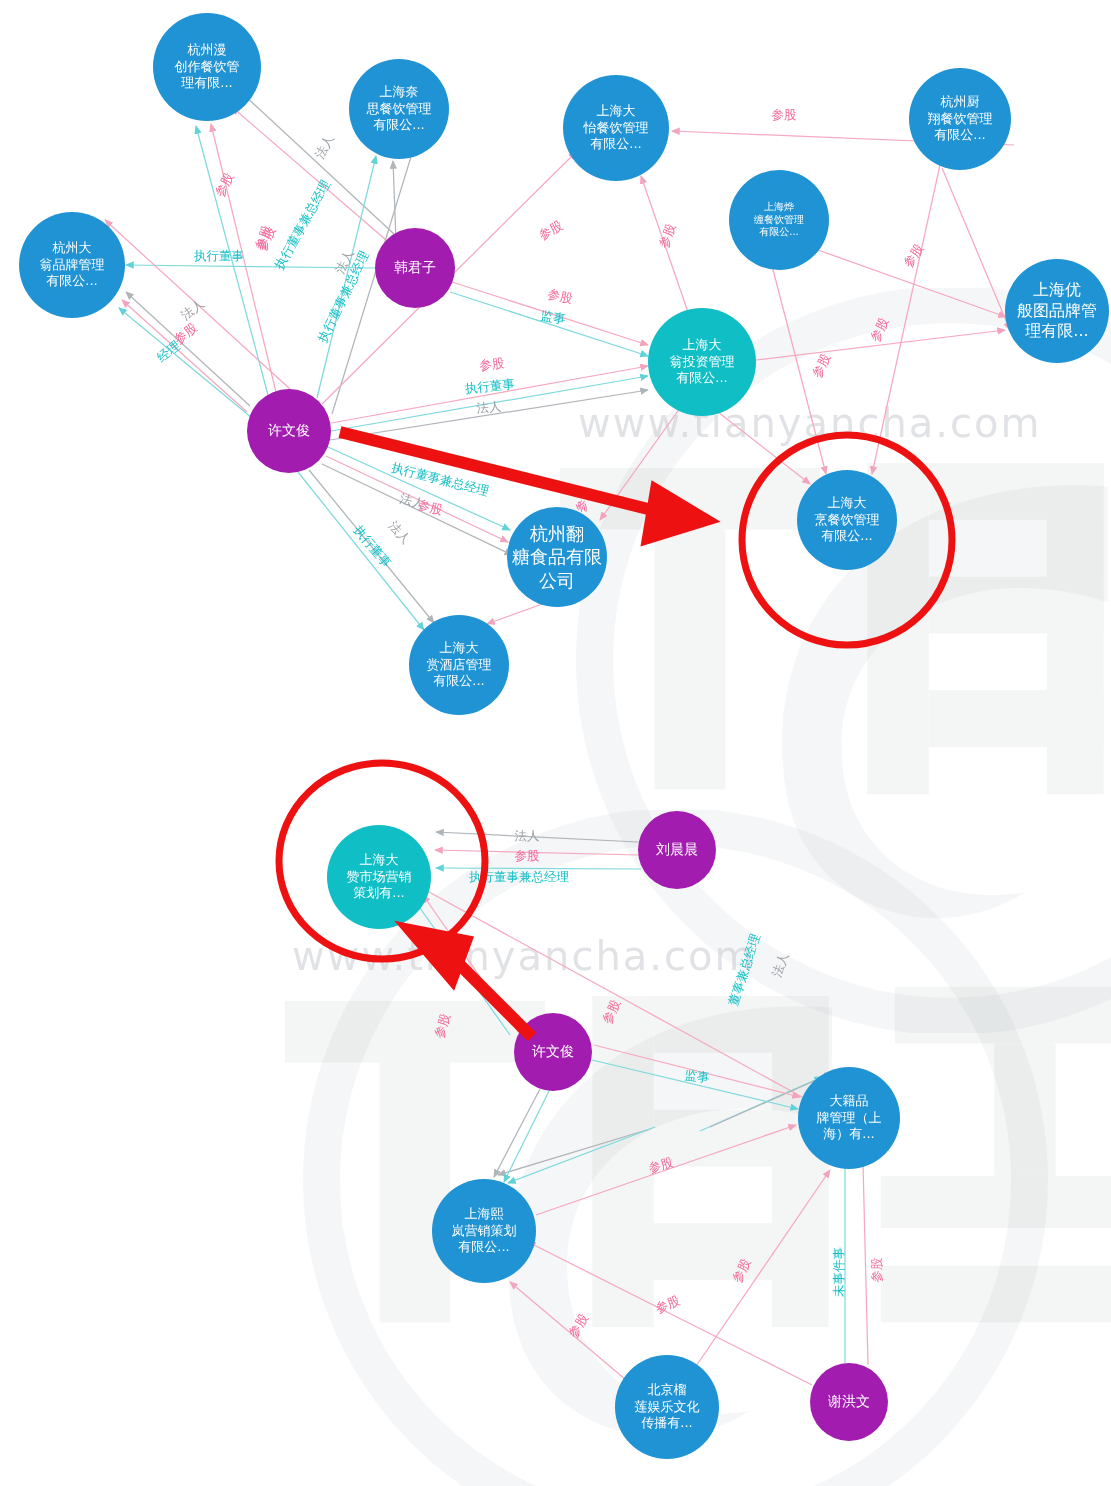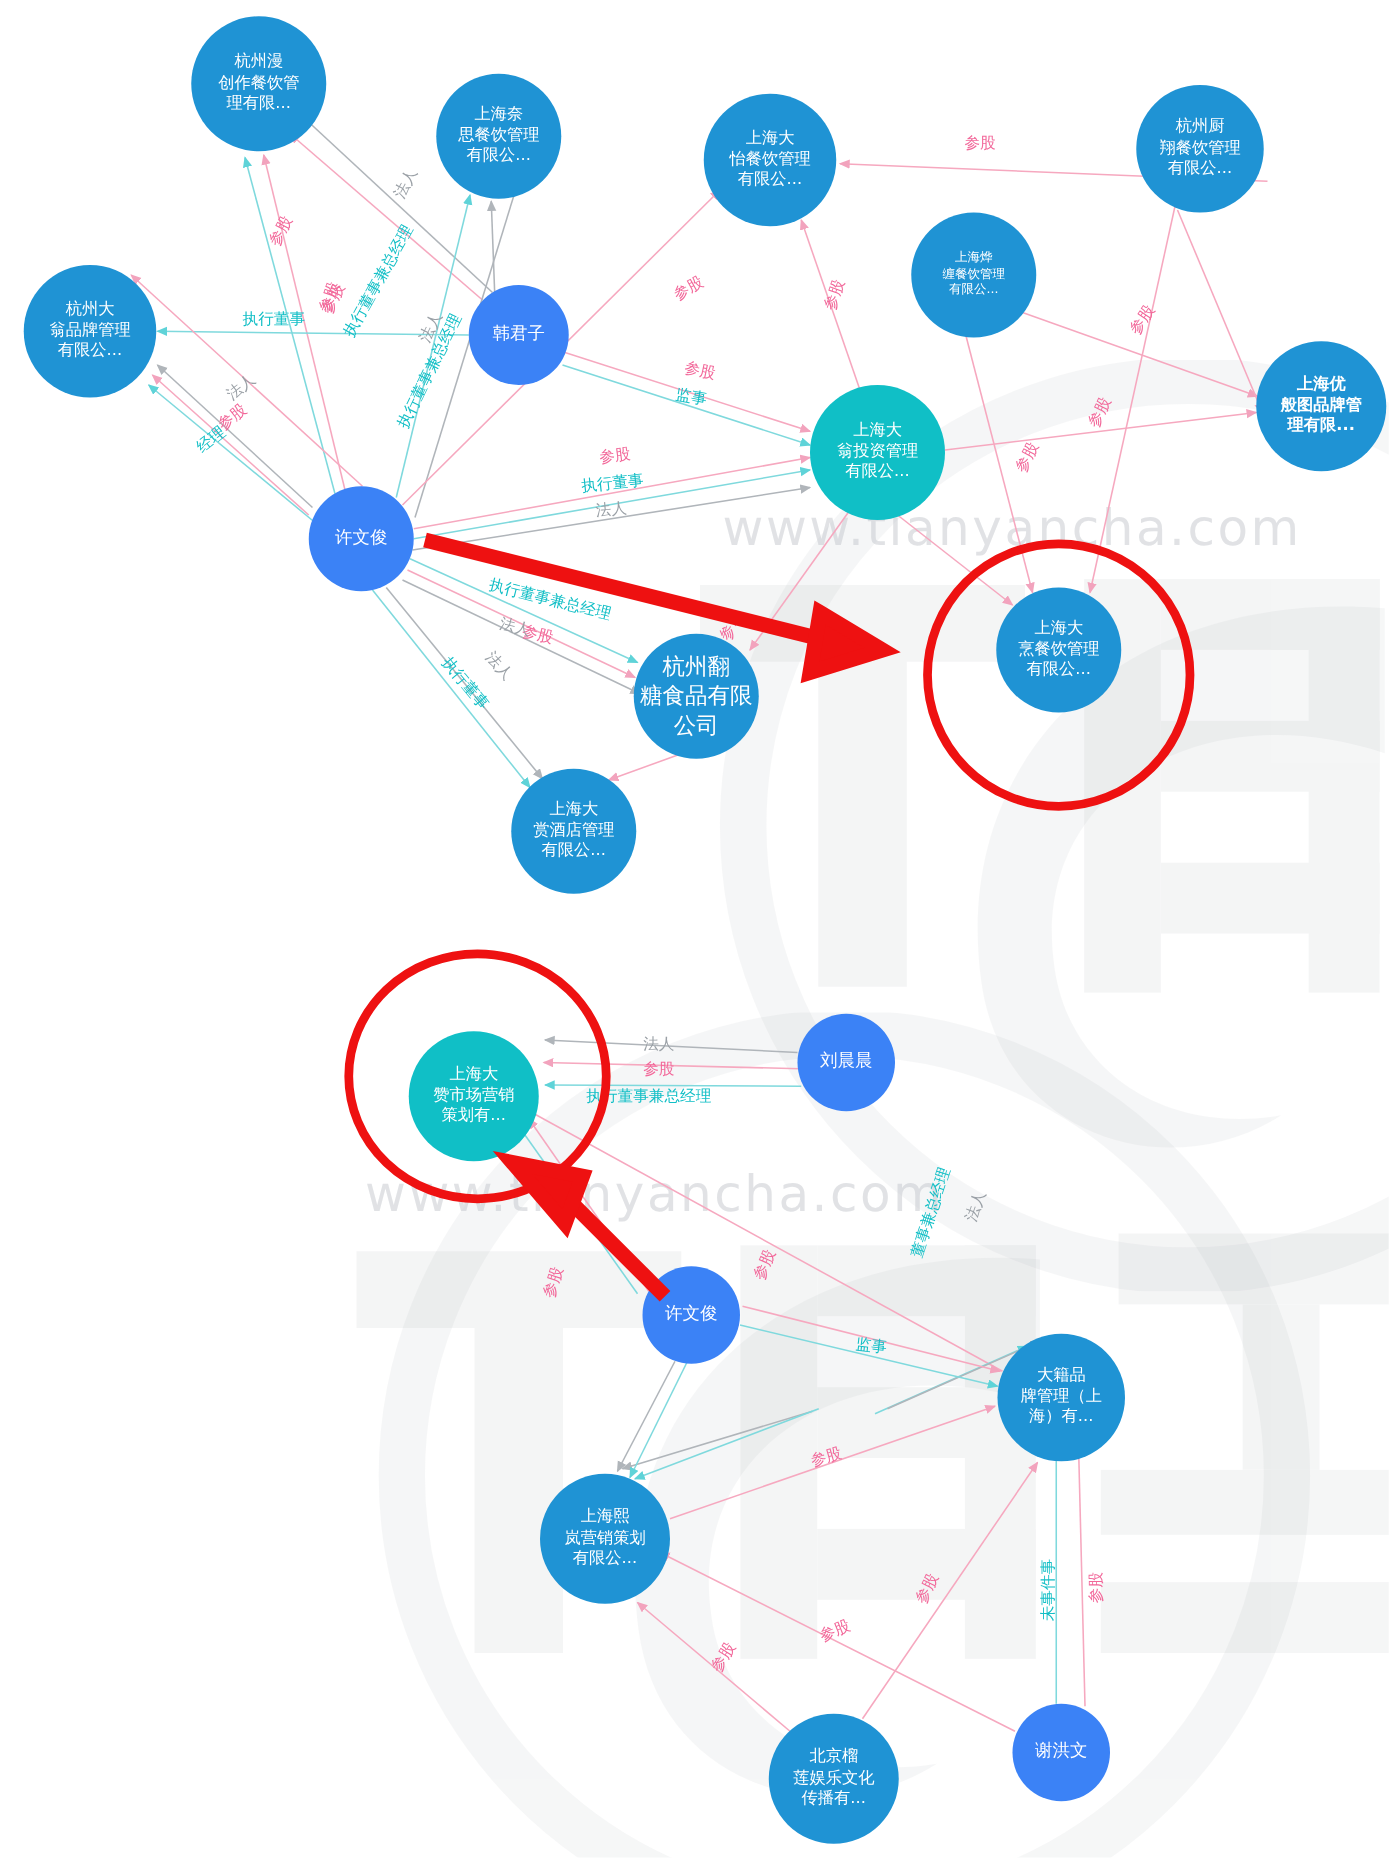--- a/index.html
+++ b/index.html
@@ -17,21 +17,21 @@
   .wm{position:absolute;pointer-events:none;user-select:none;}
   .wm-logo{opacity:.085;}
   .wm-text{color:#c9ccd1;opacity:.55;font-size:40px;letter-spacing:2px;
            font-family:"DejaVu Sans","Liberation Sans",sans-serif;white-space:nowrap;}
 
   .node{position:absolute;border-radius:50%;display:flex;align-items:center;
         justify-content:center;text-align:center;color:#fff;line-height:1.28;
         box-sizing:border-box;}
   .node span{display:block;padding:0 4px;}
   .n-company{background:#1f93d4;}
-  .n-person{background:#3b82f6;}
+  .n-person{background:#a21caf;}
   .n-focus{background:#10bfc6;}
 
   .elabel{position:absolute;white-space:nowrap;transform-origin:50% 50%;
           pointer-events:none;font-size:12.5px;}
   .lbl-pink{color:#f2689a;}
   .lbl-teal{color:#12bfc6;}
   .lbl-grey{color:#9aa0a6;}
 
   .marker{position:absolute;pointer-events:none;}
 </style>
@@ -164,21 +164,21 @@
       </div>
       <div class="node n-company" style="left: 729px; top: 170px; height: 100px; width: 100px; font-size: 10px;">
         <span>上海烨<br>缠餐饮管理<br>有限公...</span>
       </div>
       <div class="node n-company" style="left: 19px; top: 212px; height: 106px; width: 106px; font-size: 13px;">
         <span>杭州大<br>翁品牌管理<br>有限公...</span>
       </div>
       <div class="node n-person" style="left: 375px; top: 228px; height: 80px; width: 80px; font-size: 14px;">
         <span>韩君子</span>
       </div>
-      <div class="node n-company" style="left: 1005px; top: 273px; height: 104px; width: 104px; font-size: 13px; font-weight: bold;">
+      <div class="node n-company" style="left: 1005px; top: 259px; height: 104px; width: 104px; font-size: 16px;">
         <span>上海优<br>般图品牌管<br>理有限...</span>
       </div>
       <div class="node n-focus" style="left: 648px; top: 308px; height: 108px; width: 108px; font-size: 13px;">
         <span>上海大<br>翁投资管理<br>有限公...</span>
       </div>
       <div class="node n-person" style="left: 247px; top: 389px; height: 84px; width: 84px; font-size: 14px;">
         <span>许文俊</span>
       </div>
       <div class="node n-company" style="left: 797px; top: 470px; height: 100px; width: 100px; font-size: 13px;">
         <span>上海大<br>烹餐饮管理<br>有限公...</span>
@@ -296,21 +296,21 @@
       </div>
       <div class="node n-person" style="left: 514px; top: 268px; height: 78px; width: 78px; font-size: 14px;">
         <span>许文俊</span>
       </div>
       <div class="node n-company" style="left: 798px; top: 322px; height: 102px; width: 102px; font-size: 13px;">
         <span>大籍品<br>牌管理（上<br>海）有...</span>
       </div>
       <div class="node n-company" style="left: 432px; top: 434px; height: 104px; width: 104px; font-size: 13px;">
         <span>上海熙<br>岚营销策划<br>有限公...</span>
       </div>
-      <div class="node n-company" style="left: 615px; top: 626px; height: 104px; width: 104px; font-size: 13px; justify-content: center;">
+      <div class="node n-company" style="left: 615px; top: 610px; height: 104px; width: 104px; font-size: 13px; justify-content: center;">
         <span>北京榴<br>莲娱乐文化<br>传播有...</span>
       </div>
       <div class="node n-person" style="left: 810px; top: 618px; height: 78px; width: 78px; font-size: 14px;">
         <span>谢洪文</span>
       </div>
     </div>
 
   <svg class="marker" style="left:0;top:0;width:1111px;height:741px;" aria-hidden="true">
     <ellipse cx="382" cy="116" rx="103" ry="98" fill="none" stroke="#ee1111" stroke-width="7"></ellipse>
     <g stroke="#ee1111" stroke-width="12" fill="#ee1111">

